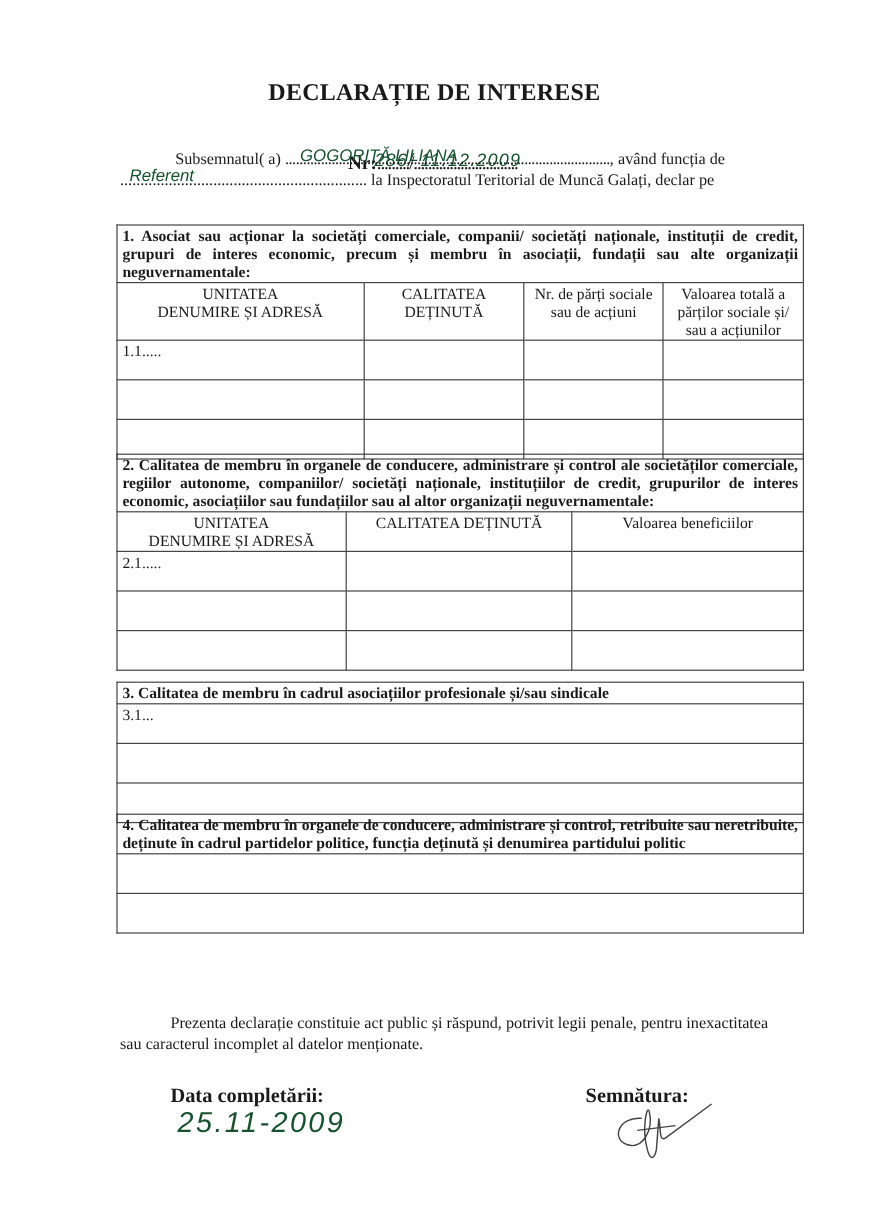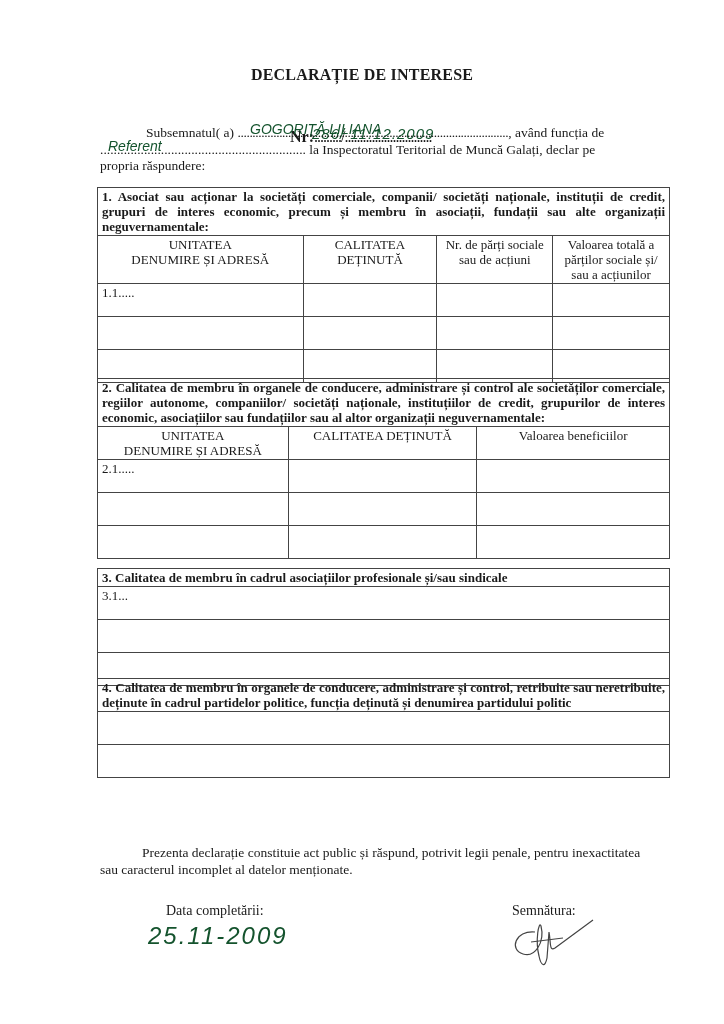--- a/index.html
+++ b/index.html
@@ -1,32 +1,32 @@
 <!DOCTYPE html>
 <html><head>
 <meta charset="utf-8">
 <style>
   html,body{margin:0;padding:0;background:#ffffff;}
   body{width:724px;height:1024px;position:relative;overflow:hidden;font-family:"Liberation Serif","DejaVu Serif",serif;color:#1a1a1a;}
-  .title{position:absolute;top:66px;left:0;width:724px;text-align:center;font-weight:bold;font-size:16px;letter-spacing:0.2px;}
+  .title{position:absolute;top:66px;left:0;width:724px;text-align:center;font-weight:bold;font-size:20px;letter-spacing:0.2px;}
   .nr{position:absolute;top:84px;left:290px;font-weight:bold;font-size:16px;margin-top:44px;}
   .nr .dots{font-weight:normal;letter-spacing:-1px;}
   .hand{font-family:Liberation Sans, sans-serif;font-style:italic;color:#14532d;font-weight:normal;}
   .nr .hand{position:absolute;left:22px;top:-3px;font-size:15px;white-space:nowrap;letter-spacing:1px;}
   .intro{position:absolute;left:100px;width:570px;font-size:13.5px;line-height:16.5px;}
   .intro .line{position:relative;white-space:nowrap;height:16.5px;}
   .intro .hand{position:absolute;font-size:14px;top:-4px;text-align:center;}
   .tbl{position:absolute;left:97px;width:573px;border-collapse:collapse;font-size:13px;}
   .tbl td{border:1.3px solid #444;padding:1px 4px;vertical-align:top;}
   .sec{font-weight:bold;text-align:justify;text-align-last:left;line-height:15px;}
   .hdr{text-align:center;line-height:15px;}
   .row td{height:30px;}
   .foot{position:absolute;left:100px;top:844px;width:570px;font-size:13.5px;line-height:17px;}
   .foot .ind{padding-left:42px;}
-  .lbl{position:absolute;font-weight:normal;font-size:14px;margin-left:24px;}
+  .lbl{position:absolute;font-weight:bold;font-size:17px;}
   .date-hand{position:absolute;left:148px;top:922px;font-size:24px;letter-spacing:2px;}
   .sig{position:absolute;left:505px;top:912px;}
 </style>
 </head>
 <body>
 
 <div class="title">DECLARAȚIE DE INTERESE</div>
 <div class="nr">
   <span>Nr:</span><span class="dots">........./.............................</span>
   <span class="hand">286/ 11.12.2009</span>
@@ -34,21 +34,20 @@
 
 <div class="intro" style="top:125px;">
   <div class="line" style="padding-left:46px;">
     <span>Subsemnatul( a) </span><span style="letter-spacing:-0.4px;">...........................................................................................</span><span>, având funcția de</span>
     <span class="hand" style="left:150px;">GOGORIȚĂ LILIANA</span>
   </div>
   <div class="line">
     <span>.............................................................</span><span> la Inspectoratul Teritorial de Muncă Galați, declar pe</span>
     <span class="hand" style="left:8px;">Referent</span>
   </div>
-  <div class="line">propria răspundere:</div>
 </div>
 
 <table class="tbl" style="top:187px;">
   <colgroup>
       <col style="width:206px">
       <col style="width:134px">
       <col style="width:116px">
       <col style="width:117px">
     </colgroup>
   <tbody>

